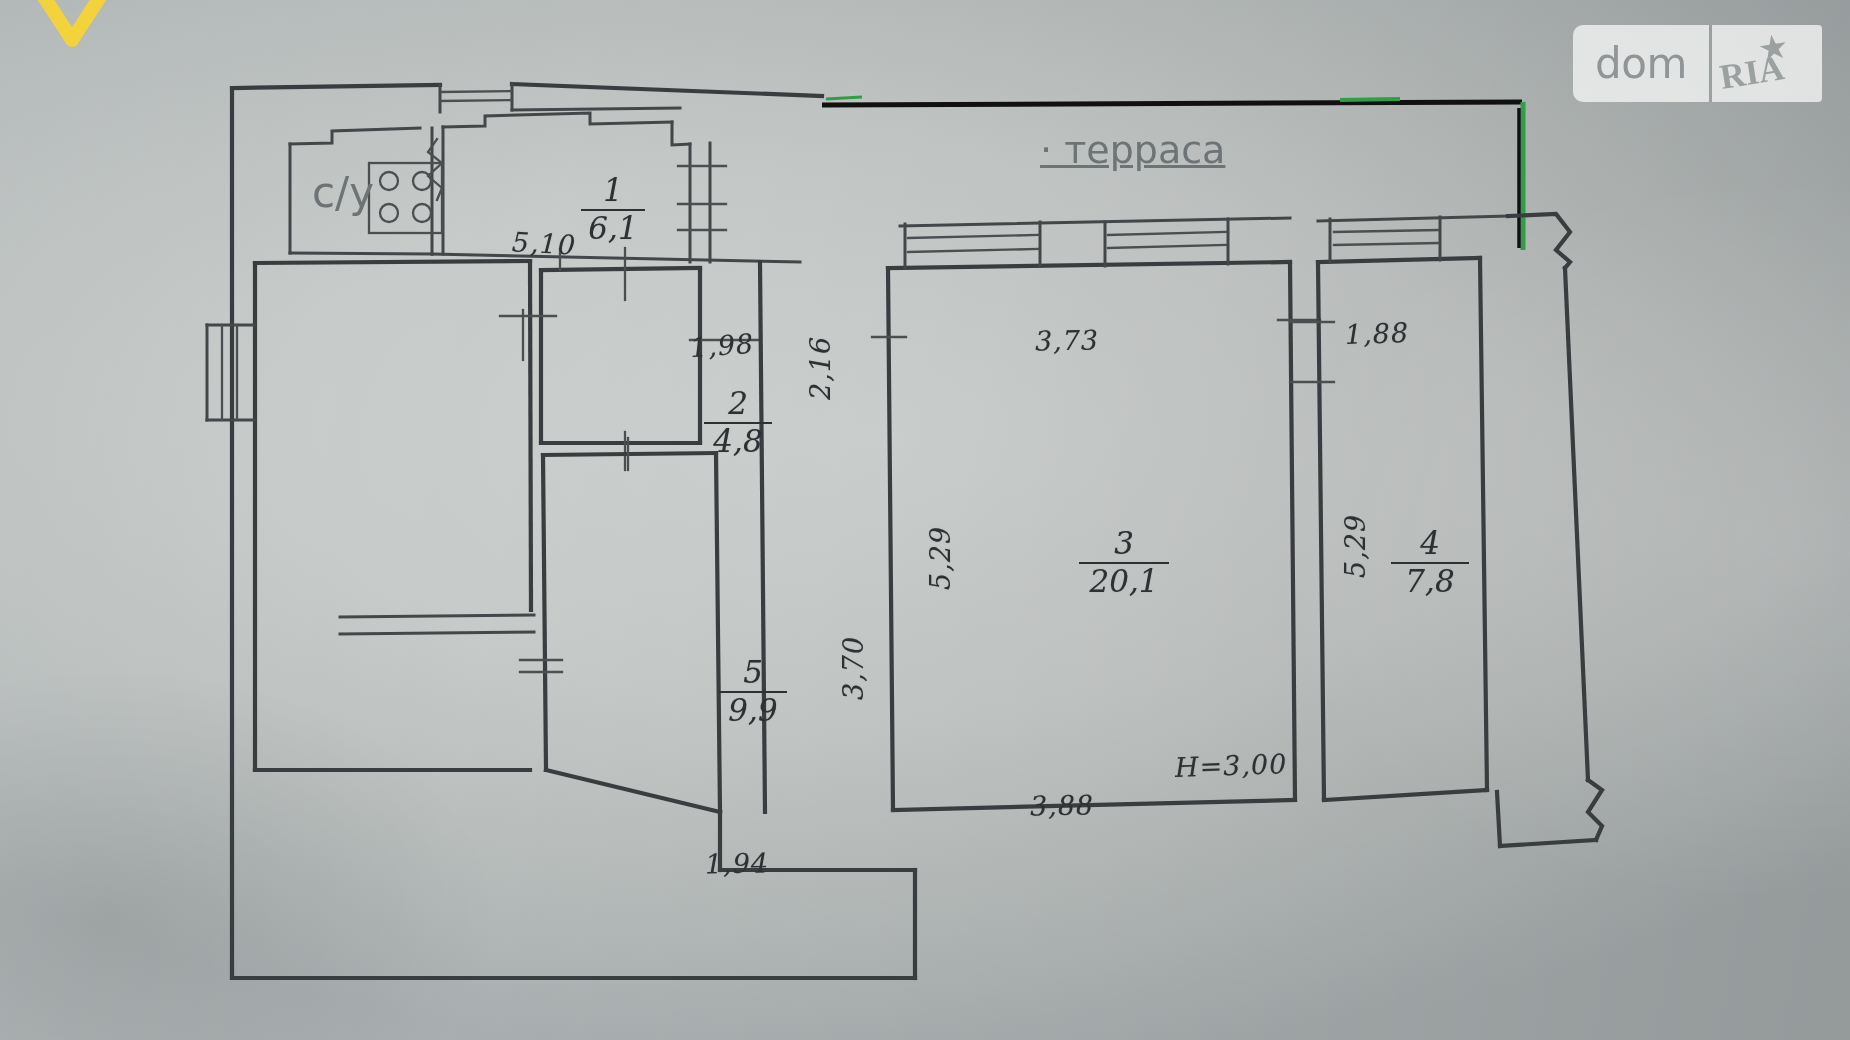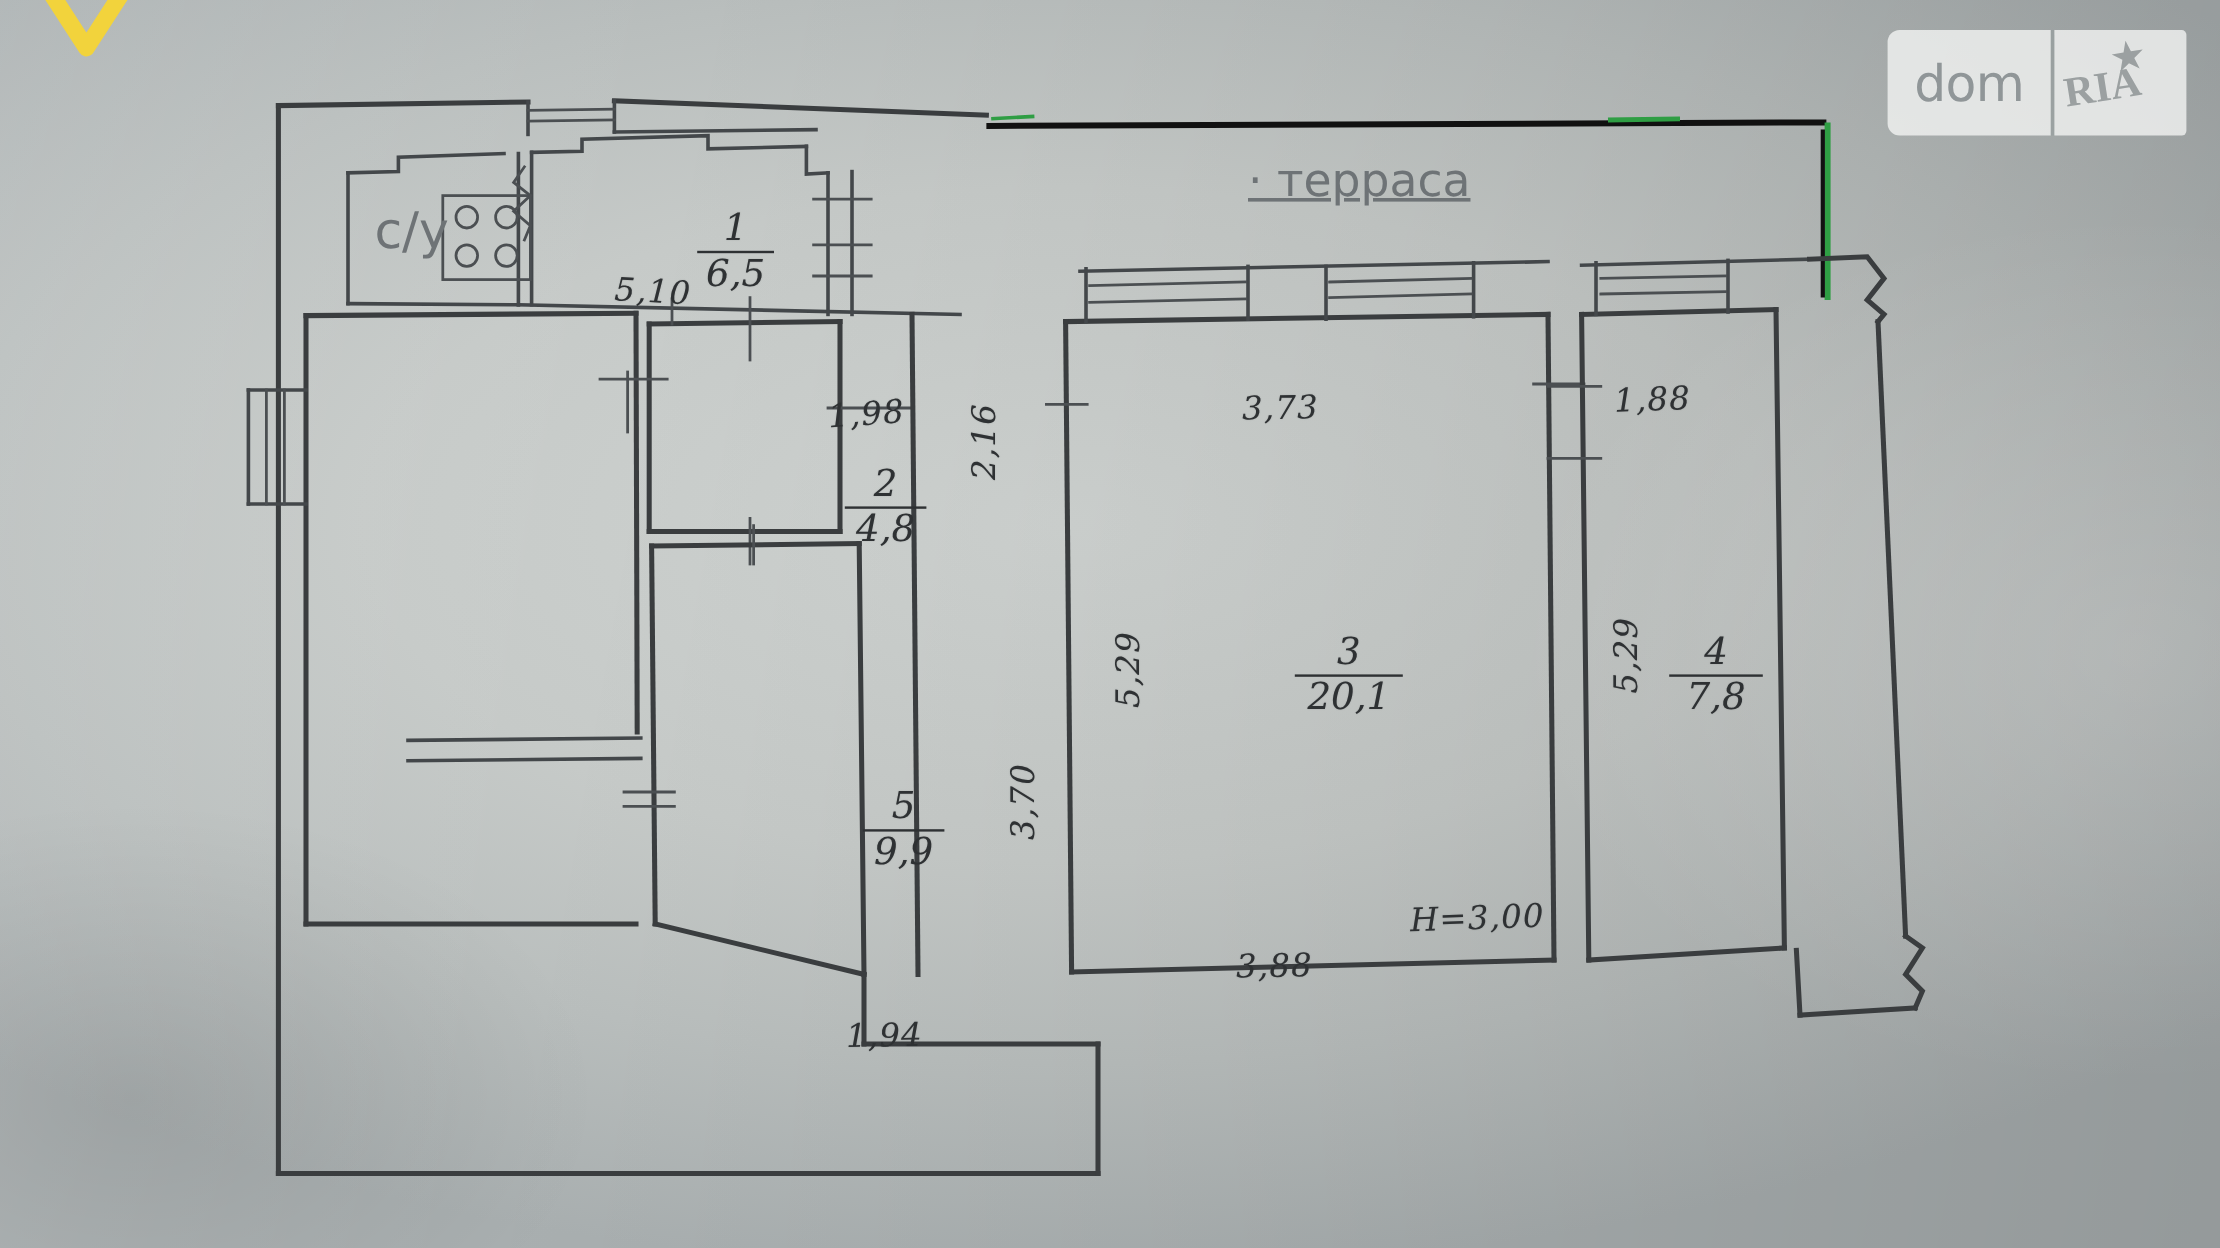--- a/index.html
+++ b/index.html
@@ -41,21 +41,21 @@
     height: 1040px;
   }
 
   
   #watermark {
     position: absolute;
     left: 1573px;
     top: 25px;
     display: flex;
     align-items: stretch;
-    height: 88px;
+    height: 77px;
     opacity: 0.92;
   }
   #wm-dom {
     background: rgba(243,244,243,0.86);
     border-radius: 10px 0 0 10px;
     width: 136px;
     display: flex;
     align-items: center;
     justify-content: center;
     color: #8f9597;
@@ -289,21 +289,21 @@
   </g>
 </svg>
 
 <div class="printed" id="label-terrace">· терраса</div>
 
 <div class="printed" id="label-wc">с/у</div>
 
 <div class="hand frac" style="left:580px; top:175px; width:66px;">
   <span class="num">1</span>
   <span class="bar"></span>
-  <span class="den">6,5</span>
+  <span class="den">6,1</span>
 </div>
 
 <div class="hand frac" style="left:703px; top:388px; width:70px;">
   <span class="num">2</span>
   <span class="bar"></span>
   <span class="den">4,8</span>
 </div>
 
 <div class="hand frac" style="left:1078px; top:528px; width:92px;">
   <span class="num">3</span>

